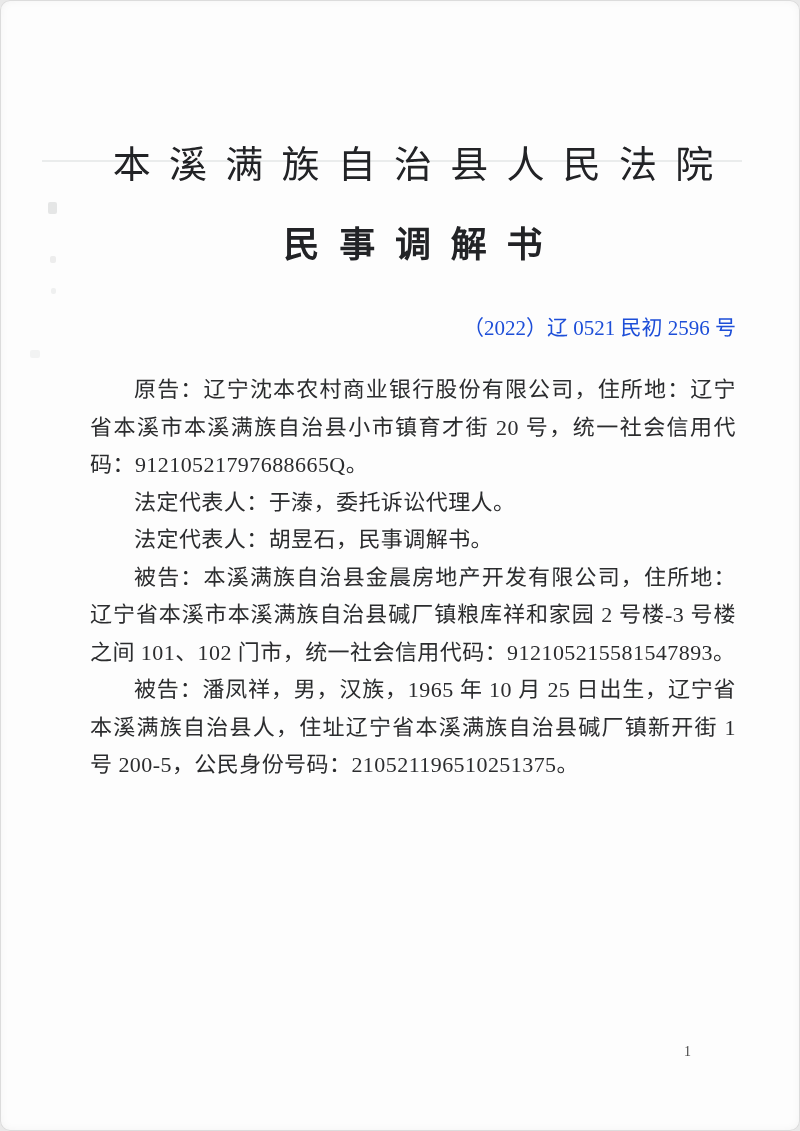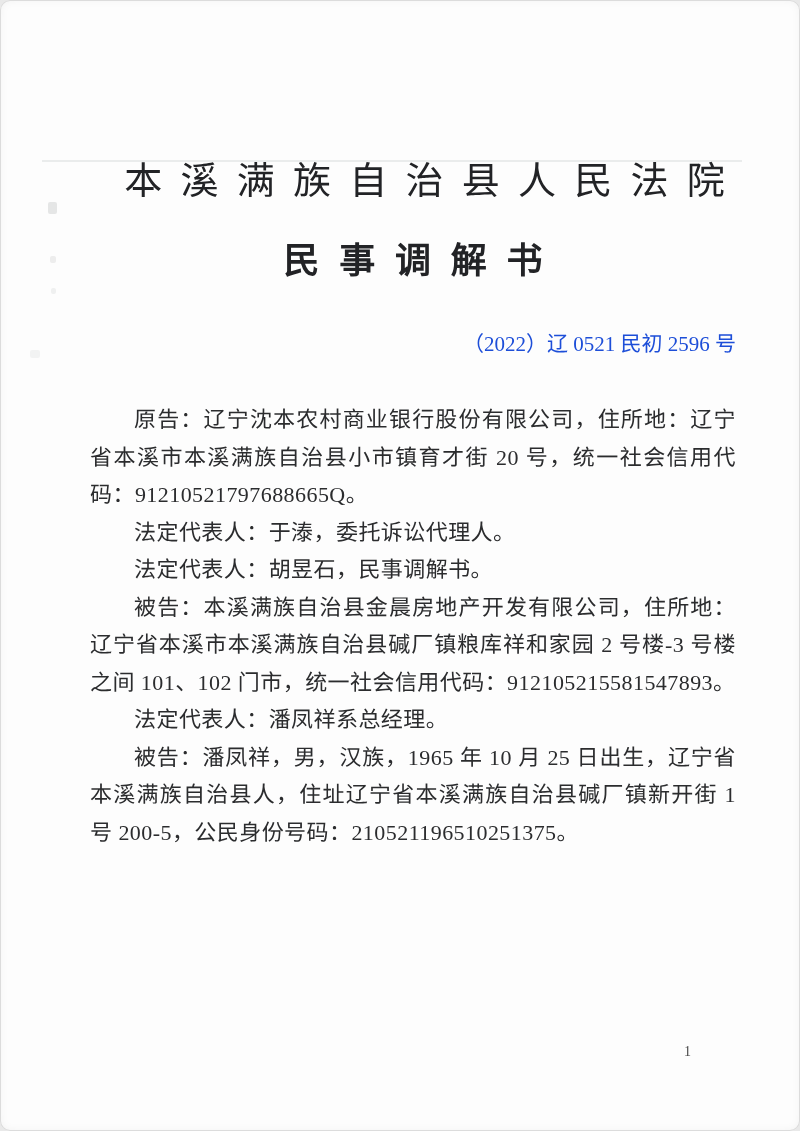--- a/index.html
+++ b/index.html
@@ -23,21 +23,21 @@
     overflow: hidden;
   }
   .page-inner {
     position: relative;
     width: 100%;
     height: 100%;
     box-sizing: border-box;
     padding: 143px 64px 0 90px;
   }
   .court-name {
-    margin: 16px;
+    margin: 0;
     font-size: 38px;
     font-weight: 500;
     line-height: 44px;
     color: #222326;
     text-align: center;
     letter-spacing: 0.48em;
     padding-left: 0.48em;
     white-space: nowrap;
   }
   .doc-type {
@@ -53,21 +53,21 @@
   }
   .case-number {
     margin-top: 48px;
     font-size: 21px;
     line-height: 30px;
     color: #1d4ed8;
     text-align: right;
     white-space: nowrap;
   }
   .doc-body {
-    margin-top: 42px;
+    margin-top: 28px;
     width: 646px;
   }
   .doc-body p {
     margin: 0;
     font-size: 22px;
     line-height: 37.5px;
     color: #2b2c2e;
     text-align: justify;
     text-justify: inter-ideograph;
     text-indent: 2em;
@@ -116,19 +116,18 @@
 
     <h2 class="doc-type">民事调解书</h2>
 
     <div class="case-number">（2022）辽 0521 民初 2596 号</div>
 
     <div class="doc-body">
       <p>原告：辽宁沈本农村商业银行股份有限公司，住所地：辽宁省本溪市本溪满族自治县小市镇育才街 20 号，统一社会信用代码：91210521797688665Q。</p>
       <p>法定代表人：于溙，委托诉讼代理人。</p>
       <p>法定代表人：胡昱石，民事调解书。</p>
       <p>被告：本溪满族自治县金晨房地产开发有限公司，住所地：辽宁省本溪市本溪满族自治县碱厂镇粮库祥和家园 2 号楼-3 号楼之间 101、102 门市，统一社会信用代码：912105215581547893。</p>
-      <p>法定代表人：潘凤祥系总经理。</p>
       <p>被告：潘凤祥，男，汉族，1965 年 10 月 25 日出生，辽宁省本溪满族自治县人，住址辽宁省本溪满族自治县碱厂镇新开街 1 号 200-5，公民身份号码：210521196510251375。</p>
     </div>
   </div>
 
   <div class="page-number">1</div>
 </div>
 
 </body></html>

